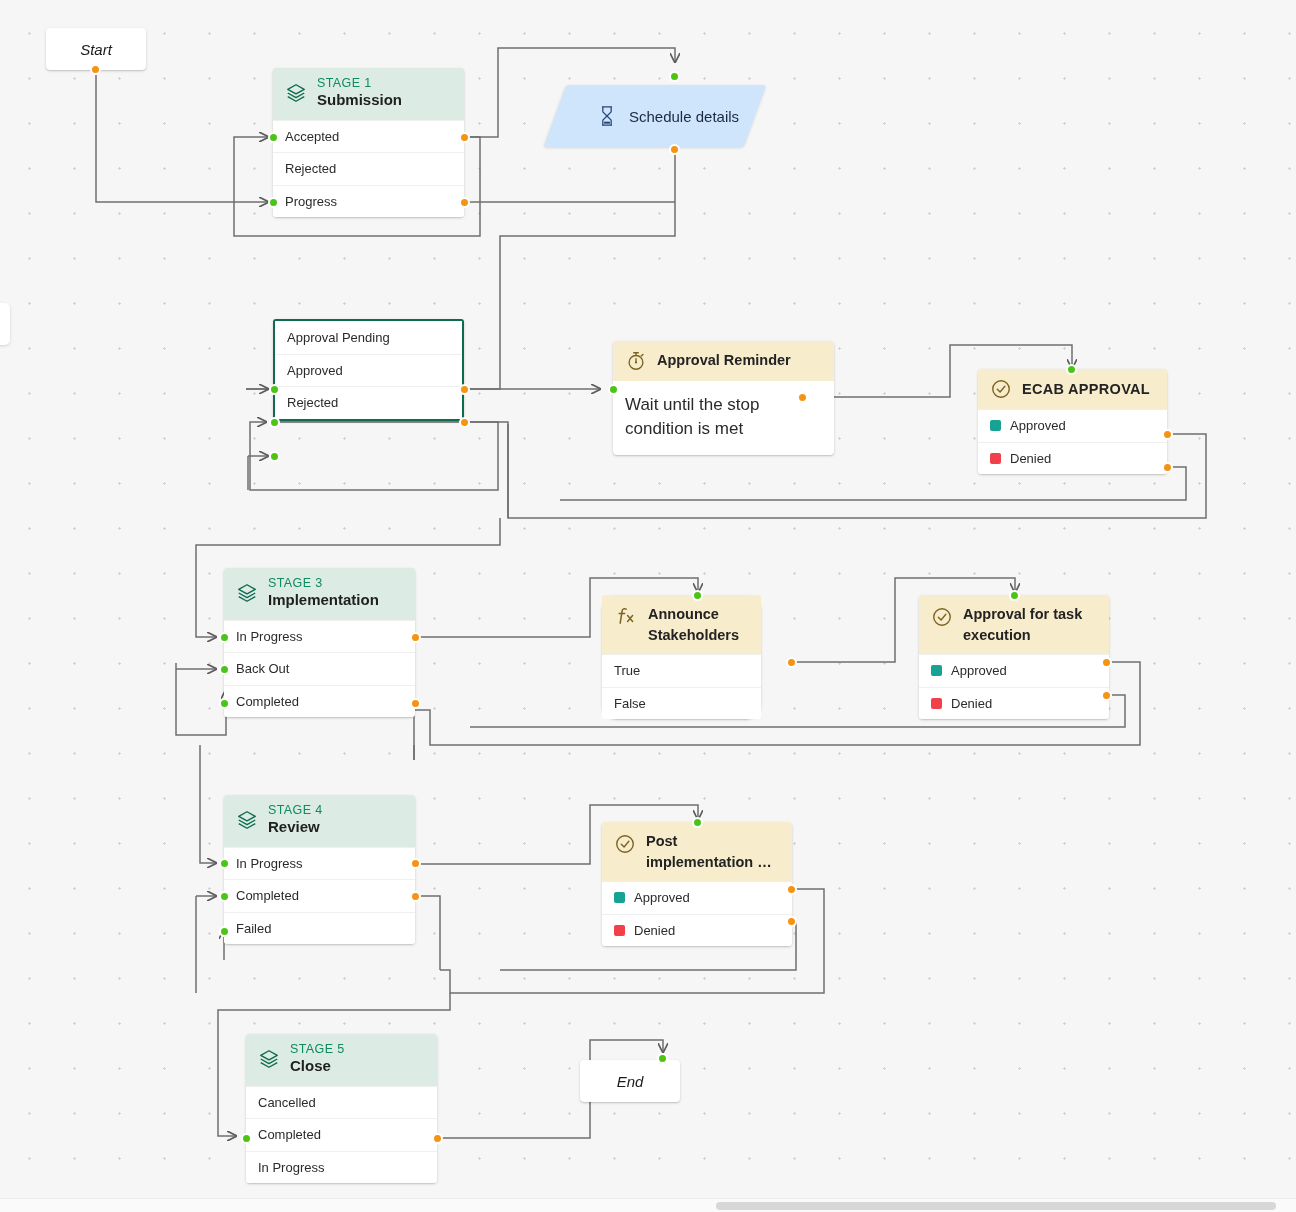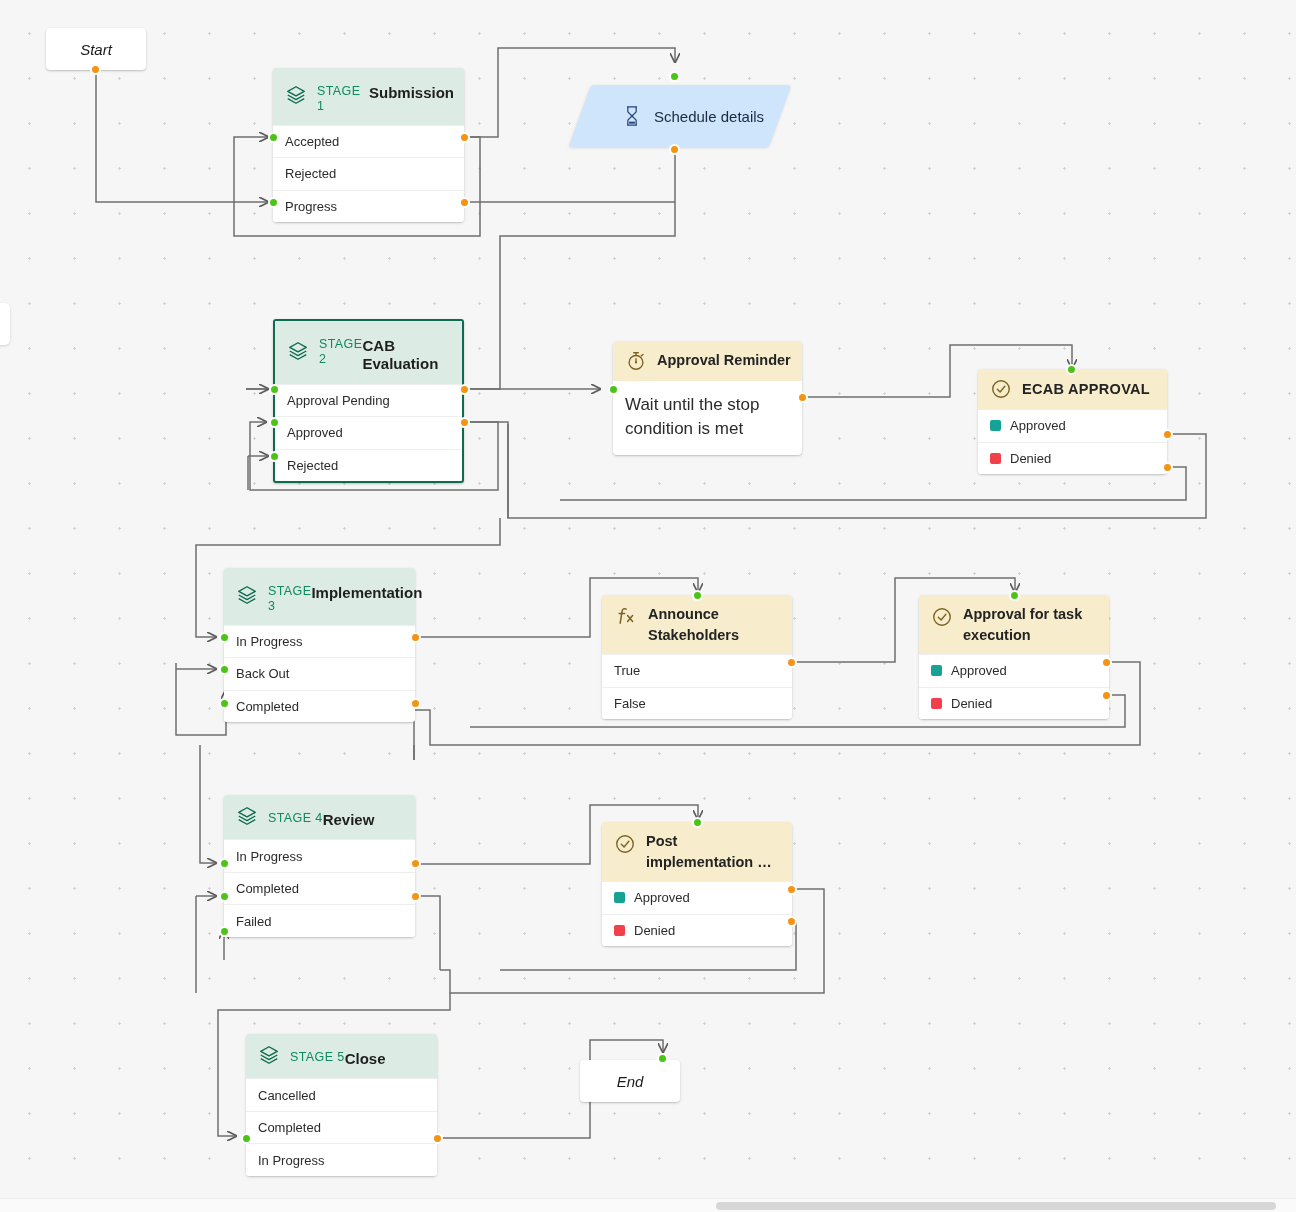--- a/index.html
+++ b/index.html
@@ -38,21 +38,21 @@
   }
 
   
   .stage-head {
     background: #dcebe4;
     display: flex; align-items: center;
     padding: 8px 10px 10px 12px;
     gap: 10px;
     border-radius: 3px 3px 0 0;
   }
-  .stage-head .txt { display:flex; flex-direction:row; line-height:1.22;margin-top:8px; }
+  .stage-head .txt { display:flex; flex-direction:column; line-height:1.22; }
   .stage-num {
     color: #0f8a62; font-size: 12.5px; letter-spacing:.4px; font-weight:400;
   }
   .stage-name { color:#1f1f1f; font-size:15px; font-weight:700; }
 
   .row {
     height: 32.5px;
     display:flex; align-items:center;
     padding: 0 12px;
     font-size: 13px; color:#2b2b2b;
@@ -220,56 +220,45 @@
     </div>
     <div class="row">Accepted</div>
     <div class="row">Rejected</div>
     <div class="row">Progress</div>
   </div>
   <span class="port in" style="left:268px; top:132px;"></span>
   <span class="port out" style="left:459px; top:132px;"></span>
   <span class="port in" style="left:268px; top:197px;"></span>
   <span class="port out" style="left:459px; top:197px;"></span>
 
-  <div class="skew-wrap" style="left:580px; top:85px; width:200px; height:62px;">
+  <div class="skew-wrap" style="left:555px; top:85px; width:200px; height:62px;">
     <div class="skew-bg"></div>
     <div class="skew-inner">
       <svg class="ico" width="20" height="22" viewBox="0 0 24 26" fill="none" stroke="#24437a" stroke-width="1.5" stroke-linejoin="round">
         <path d="M6 2 L18 2 M6 24 L18 24 M7 2 L7 8 L12 13 L17 8 L17 2 M7 24 L7 18 L12 13 L17 18 L17 24"></path>
         <path d="M8.5 21 L15.5 21" stroke-width="2.4"></path>
       </svg>
       <span>Schedule details</span>
     </div>
   </div>
   <span class="port in" style="left:669px; top:71px;"></span>
   <span class="port out" style="left:669px; top:144px;"></span>
 
   <div class="node selected" style="left:273px; top:319px; width:191px;">
-    <div class="stage-head">
-      <svg class="ico" width="22" height="22" viewBox="0 0 24 24" fill="none" stroke="#0f6b4f" stroke-width="1.5" stroke-linejoin="round">
-        <path d="M12 3 L21 8 L12 13 L3 8 Z"></path>
-          <path d="M3 12 L12 17 L21 12"></path>
-          <path d="M3 16 L12 21 L21 16"></path>
-      </svg>
-      <span class="txt">
-        <span class="stage-num">STAGE 2</span>
-        <span class="stage-name">CAB Evaluation</span>
-      </span>
-    </div>
     <div class="row">Approval Pending</div>
     <div class="row">Approved</div>
     <div class="row">Rejected</div>
   </div>
   <span class="port in" style="left:269px; top:384px;"></span>
   <span class="port out" style="left:459px; top:384px;"></span>
   <span class="port in" style="left:269px; top:417px;"></span>
   <span class="port out" style="left:459px; top:417px;"></span>
   <span class="port in" style="left:269px; top:451px;"></span>
 
-  <div class="node" style="left:613px; top:341px; width:189px;">
+  <div class="node" style="left:613px; top:341px; width:221px;">
     <div class="tint-head">
       <svg class="ico" width="22" height="22" viewBox="0 0 24 24" fill="none" stroke="#7b6320" stroke-width="1.5">
         <circle cx="12" cy="13.5" r="7.5"></circle>
         <path d="M12 9.5 L12 13.5" stroke-linecap="round"></path>
         <circle cx="12" cy="13.5" r="1.2" fill="#7b6320" stroke="none"></circle>
         <path d="M9.5 3 L14.5 3" stroke-linecap="round"></path>
         <path d="M12 3 L12 6" stroke-linecap="round"></path>
         <path d="M17.8 6.4 L19.6 4.8" stroke-linecap="round"></path>
       </svg>
       <span class="tint-title">Approval Reminder</span>
@@ -315,21 +304,21 @@
     <div class="row">In Progress</div>
     <div class="row">Back Out</div>
     <div class="row">Completed</div>
   </div>
   <span class="port in" style="left:219px; top:632px;"></span>
   <span class="port out" style="left:410px; top:632px;"></span>
   <span class="port in" style="left:219px; top:664px;"></span>
   <span class="port in" style="left:219px; top:698px;"></span>
   <span class="port out" style="left:410px; top:698px;"></span>
 
-  <div class="node" style="left:602px; top:595px; width:190px;">
+  <div class="node" style="left:602px; top:595px; width:159px;border-radius:15px;">
     <div class="tint-head">
       <svg class="ico" width="24" height="24" viewBox="0 0 24 24" fill="none" stroke="#7b6320" stroke-width="1.5" stroke-linecap="round">
         <path d="M12.2 5.2 C10.4 4.2 8.4 4.8 8.1 7.2 L6.2 19.2"></path>
         <path d="M5.2 9.6 L10.6 9.6"></path>
         <path d="M13.6 11.6 L18.6 17.4 M18.6 11.6 L13.6 17.4"></path>
       </svg>
       <span class="tint-title">Announce Stakeholders</span>
     </div>
     <div class="row">True</div>
     <div class="row">False</div>

